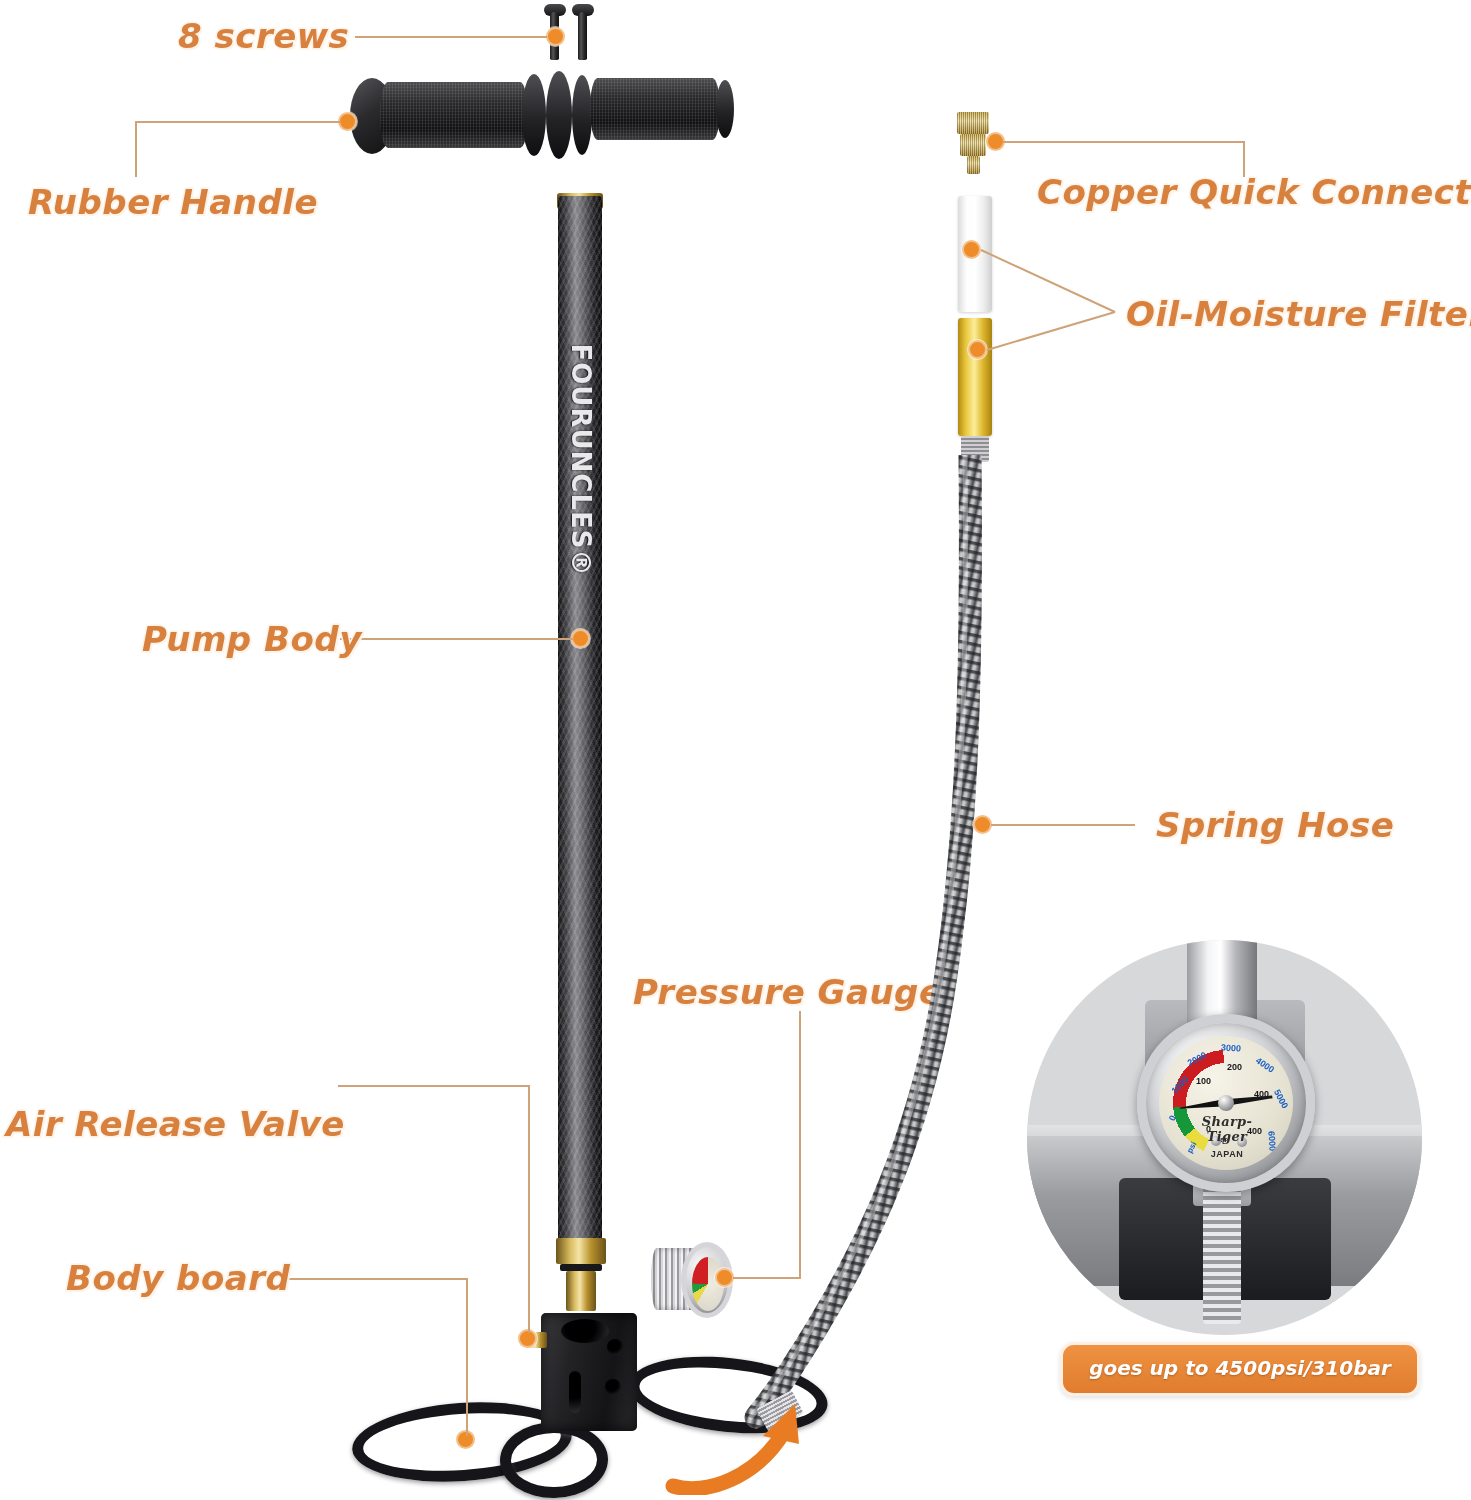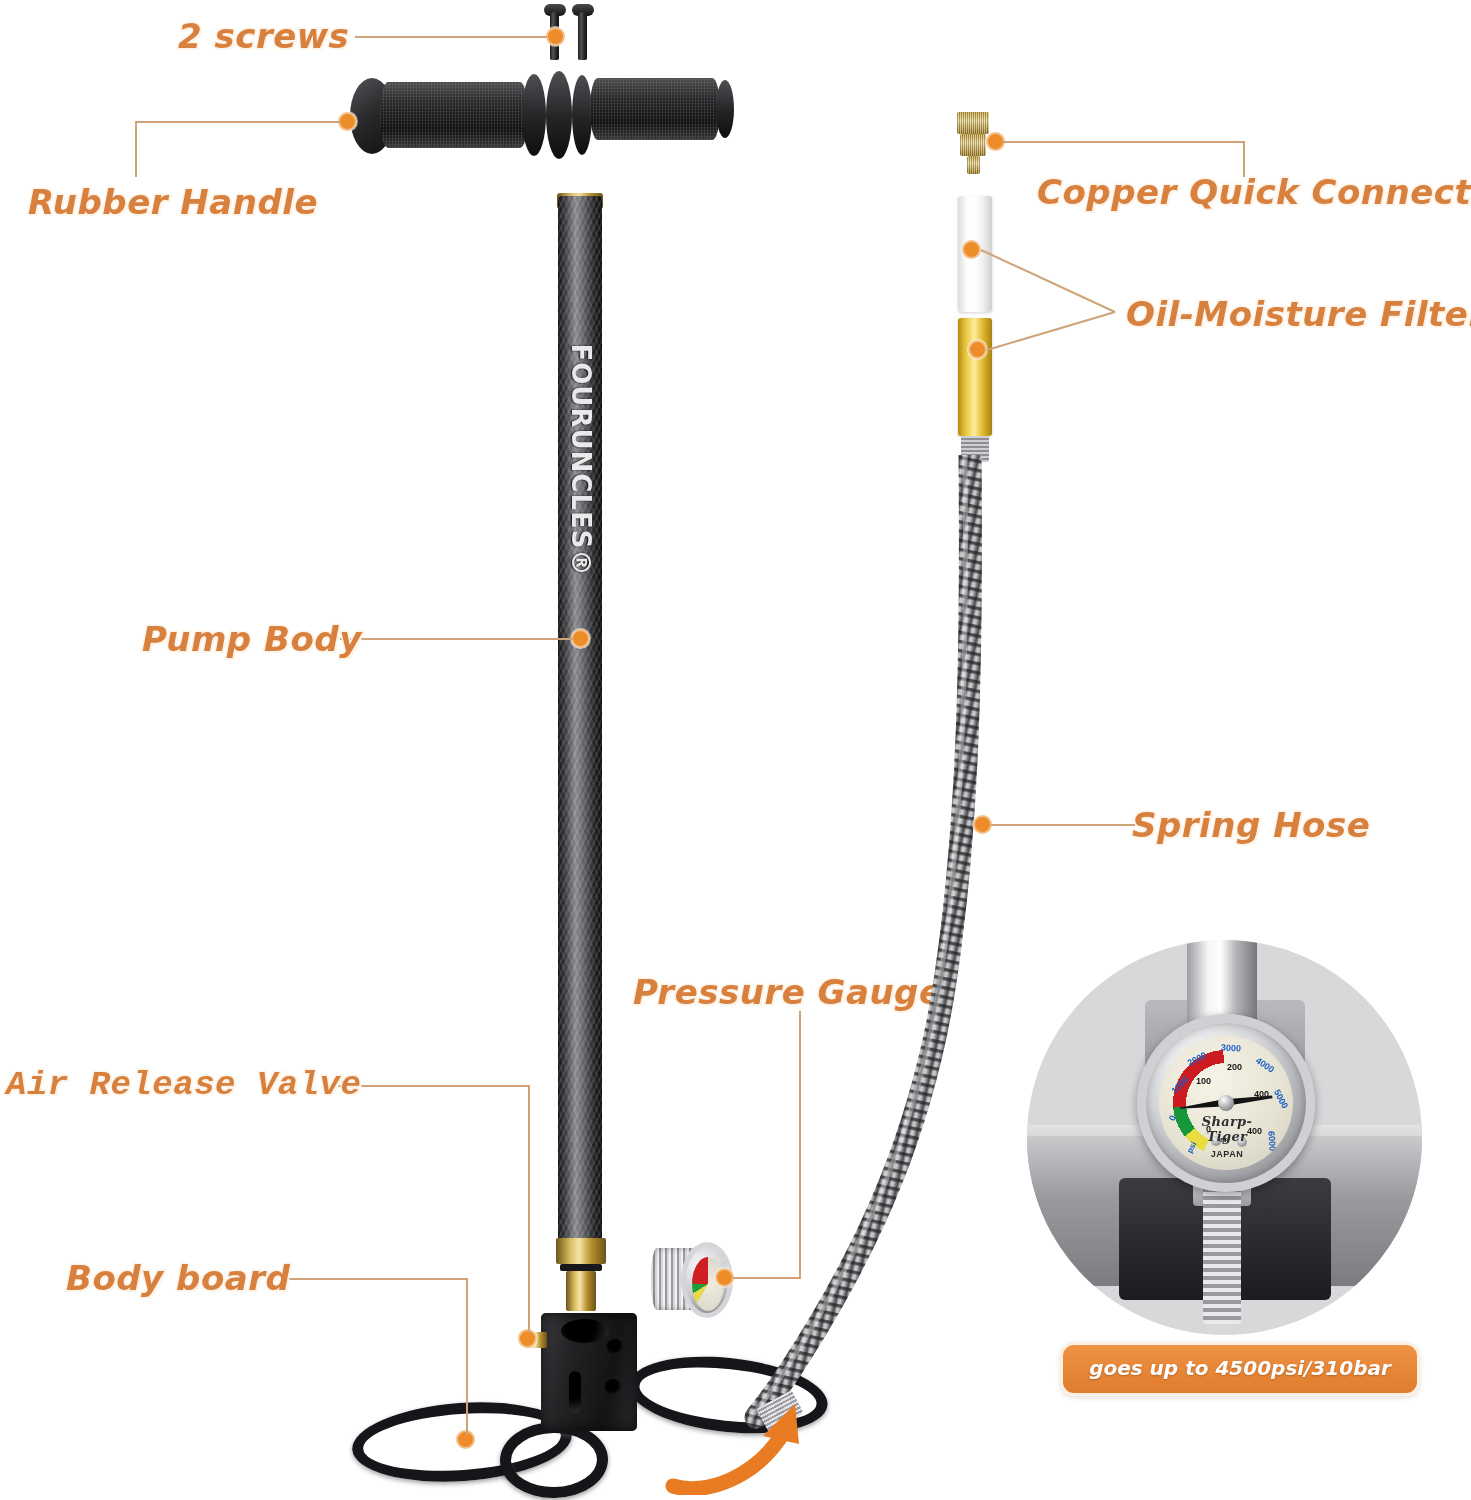--- a/index.html
+++ b/index.html
@@ -293,21 +293,21 @@
 
 <div id="stage">
 
   <div class="screw-head" style="left:544px;top:4px;"></div>
   <div class="screw" style="left:550px;top:12px;height:48px;"></div>
   <div class="screw-head" style="left:572px;top:4px;"></div>
   <div class="screw" style="left:578px;top:12px;height:48px;"></div>
 
   <div class="dot" style="left:546px;top:27px;width:19px;height:19px;"></div>
   <div class="lead h" style="left:355px;top:36px;width:192px;"></div>
-  <div class="lbl sz-lg" style="left:178px;top:16px;">2 screws</div>
+  <div class="lbl sz-lg" style="left:178px;top:16px;">8 screws</div>
 
   <div id="handle">
     <div class="cap" style="left:0px;top:10px;width:44px;height:76px;"></div>
     <div class="grip" style="left:30px;width:148px;"></div>
     <div class="collarRing" style="left:172px;top:6px;width:24px;height:82px;"></div>
     <div class="collarRing" style="left:196px;top:3px;width:26px;height:88px;"></div>
     <div class="collarRing" style="left:222px;top:7px;width:20px;height:80px;"></div>
     <div class="grip" style="left:240px;top:10px;height:62px;width:130px;"></div>
     <div class="collarRing" style="left:366px;top:12px;width:18px;height:58px;"></div>
   </div>
@@ -340,21 +340,21 @@
     <div class="hole" style="left:66px;top:26px;width:16px;height:16px;"></div>
     <div class="hole" style="left:64px;top:66px;width:16px;height:16px;"></div>
     <div class="hole" style="left:28px;top:58px;width:12px;height:42px;border-radius:6px;"></div>
   </div>
 
   <div class="brass" style="left:525px;top:1332px;width:22px;height:16px;"></div>
 
   <div class="dot" style="left:518px;top:1329px;width:19px;height:19px;"></div>
   <div class="lead v" style="left:528px;top:1085px;height:248px;"></div>
   <div class="lead h" style="left:338px;top:1085px;width:192px;"></div>
-  <div class="lbl sz-lg" style="left:6px;top:1066px;font-family:Liberation Mono, monospace;">Air Release Valve</div>
+  <div class="lbl sz-lg" style="left:6px;top:1104px;">Air Release Valve</div>
 
   <div class="dot" style="left:456px;top:1430px;width:19px;height:19px;"></div>
   <div class="lead v" style="left:466px;top:1278px;height:158px;"></div>
   <div class="lead h" style="left:288px;top:1278px;width:180px;"></div>
   <div class="lbl sz-lg" style="left:66px;top:1258px;">Body board</div>
 
   <div id="gaugeComp">
     <div id="gaugeBody"></div>
     <div id="gaugeFace">
       <div class="dialmini"></div>
@@ -404,21 +404,21 @@
       </pattern>
     </defs>
     <path d="M 230 0 C 232 210, 228 370, 206 520 C 184 672, 130 790, 60 900 C 40 932, 26 950, 16 962" stroke="url(#coil)" stroke-width="23" fill="none" stroke-linecap="round"></path>
     <path d="M 230 0 C 232 210, 228 370, 206 520 C 184 672, 130 790, 60 900 C 40 932, 26 950, 16 962" stroke="#000" stroke-opacity="0.18" stroke-width="23" fill="none" stroke-linecap="round"></path>
     <path d="M 230 0 C 232 210, 228 370, 206 520 C 184 672, 130 790, 60 900 C 40 932, 26 950, 16 962" stroke="#ffffff" stroke-opacity="0.35" stroke-width="5" fill="none" stroke-linecap="round" transform="translate(-5,0)"></path>
   </svg>
   <div id="hoseNut"></div>
 
   <div class="dot" style="left:973px;top:815px;width:19px;height:19px;"></div>
   <div class="lead h" style="left:991px;top:824px;width:144px;"></div>
-  <div class="lbl sz-lg" style="left:1132px;top:805px;font-style:italic;">Spring Hose</div>
+  <div class="lbl sz-lg" style="left:1156px;top:805px;font-style:italic;">Spring Hose</div>
 
   <svg id="arrow" viewBox="0 0 160 95">
     <path d="M 28 86 C 60 96, 112 78, 140 30" stroke="#e97c22" stroke-width="15" fill="none" stroke-linecap="round"></path>
     <polygon points="150,4 118,36 154,44" fill="#e97c22"></polygon>
   </svg>
 
   <div id="inset">
     <div class="legL"></div>
     <div class="legR"></div>
     <div class="slotL"></div>

